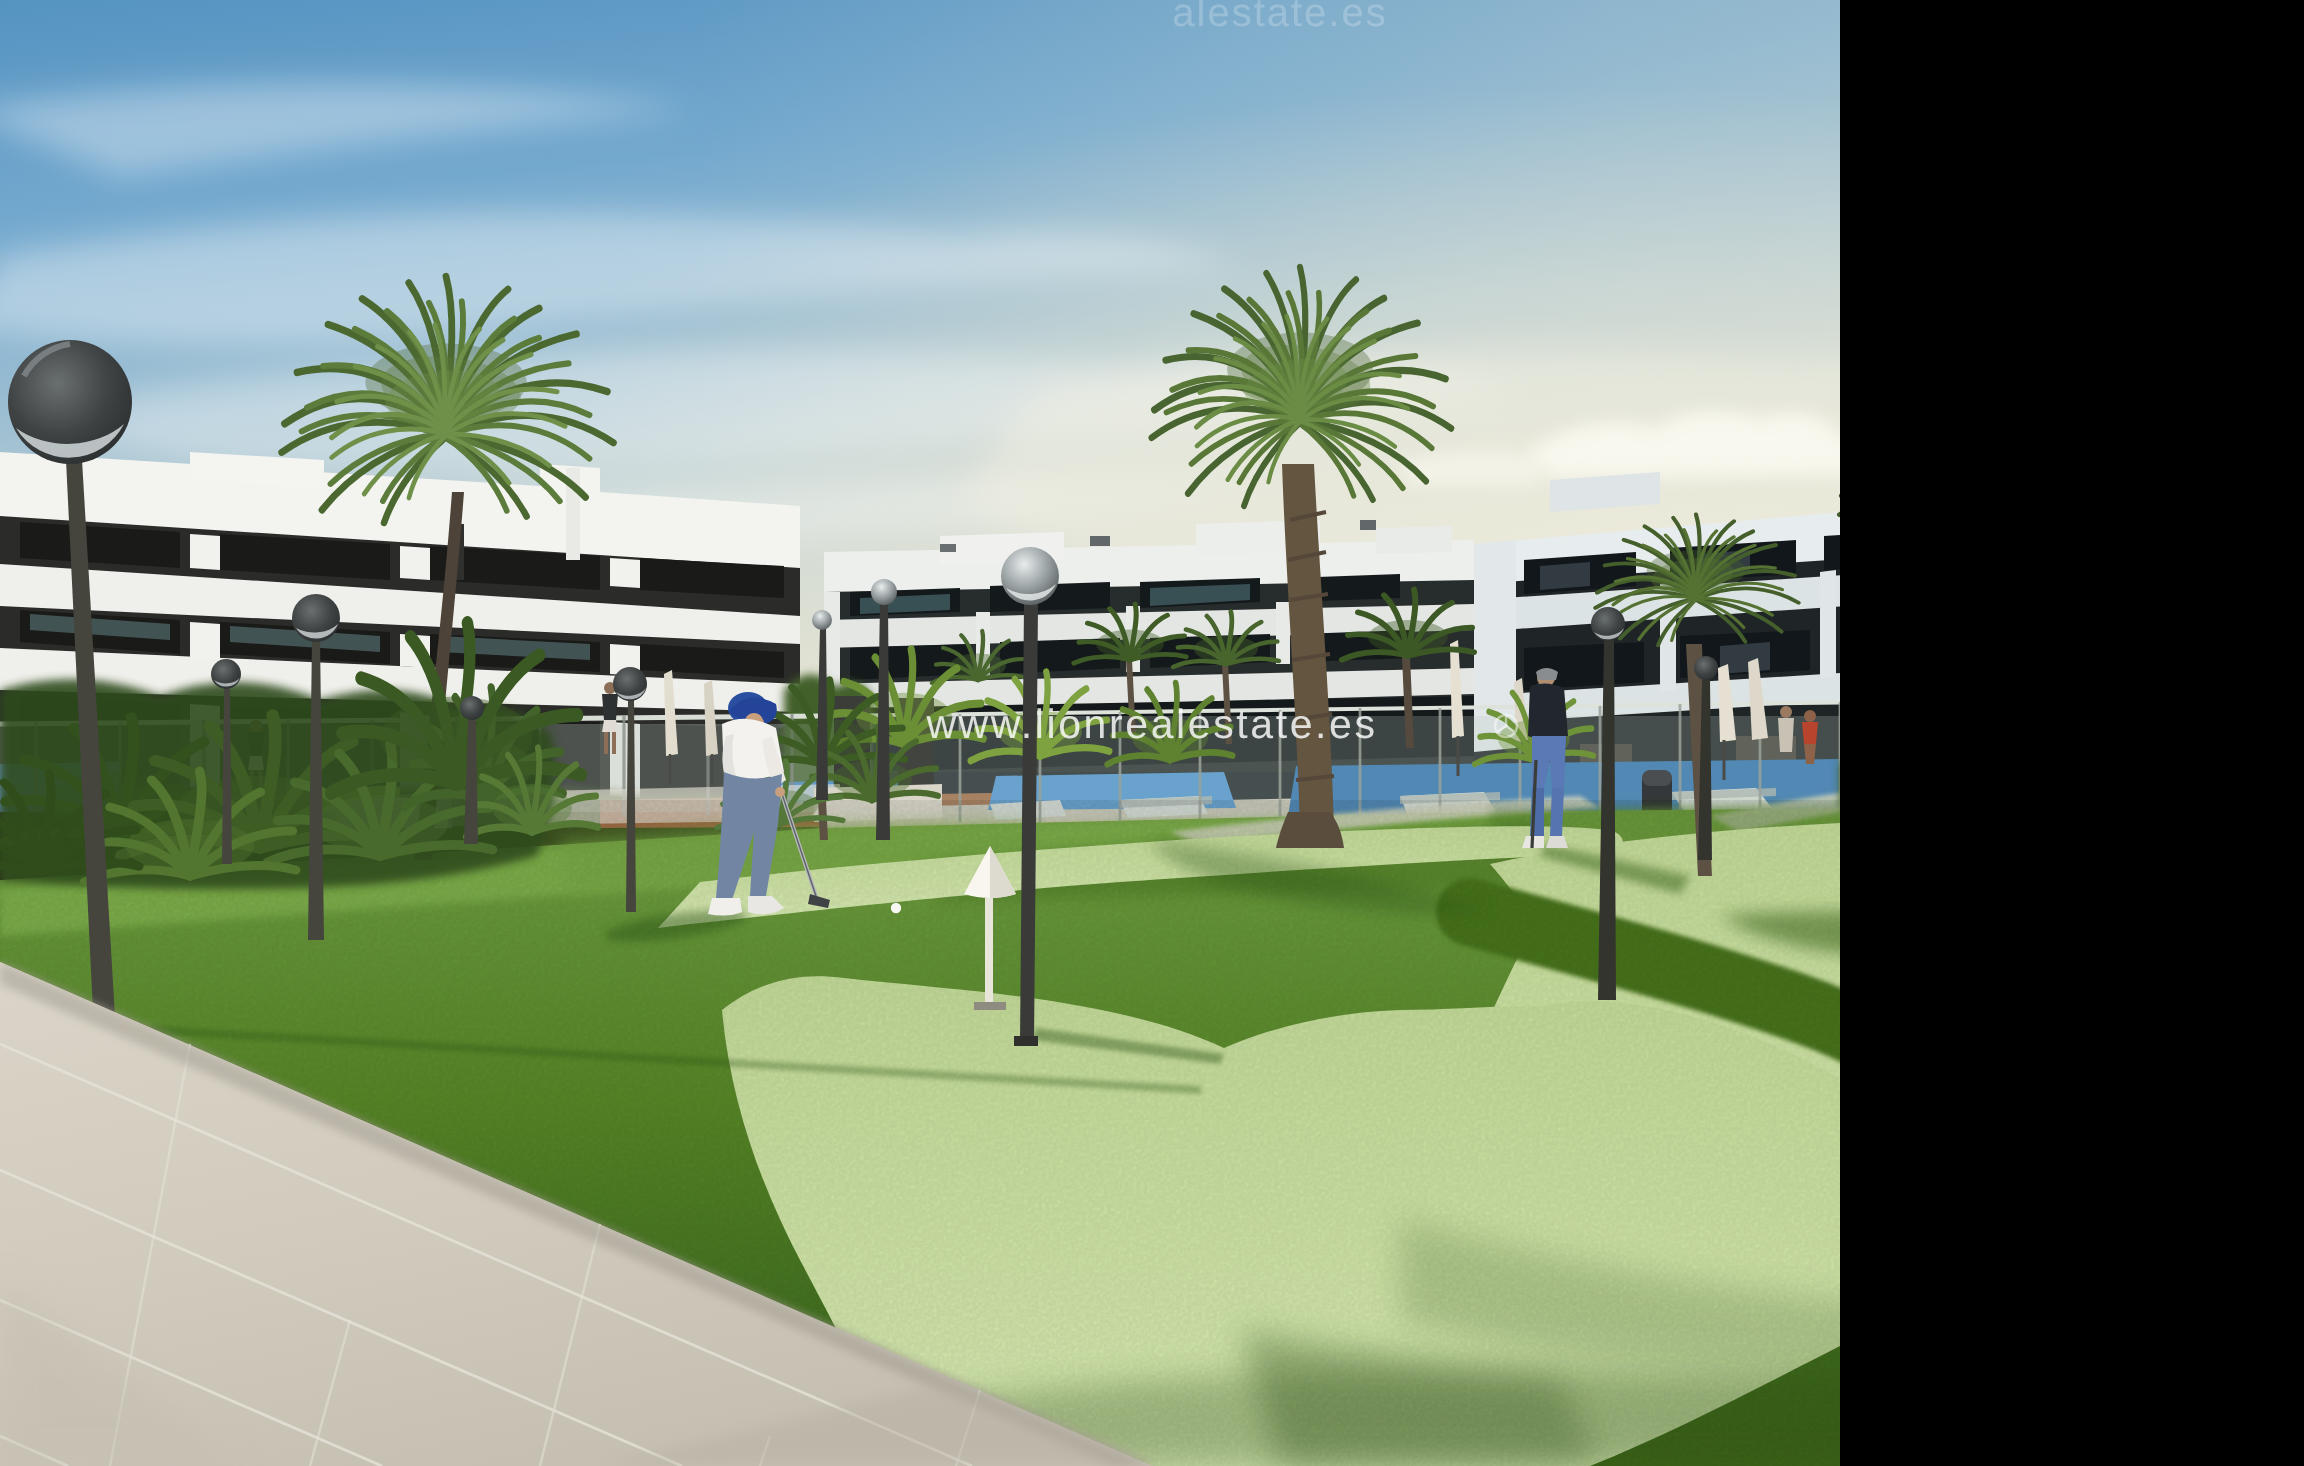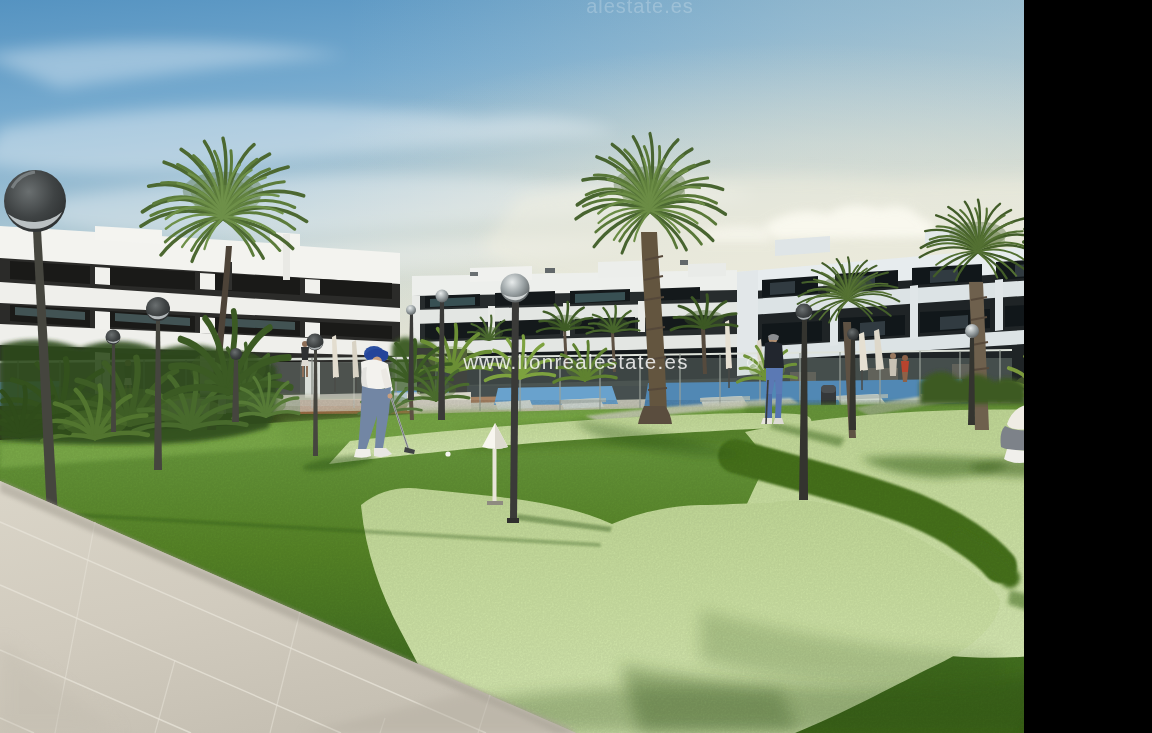--- a/index.html
+++ b/index.html
@@ -1,16 +1,16 @@
 <!DOCTYPE html>
 <html><head>
 <meta charset="utf-8">
 <style>
 html,body{margin:0;padding:0;background:#000;}
-#stage{width:1024px;height:733px;position:relative;overflow:hidden;font-family:"Liberation Sans",sans-serif;}
+#stage{width:920px;height:733px;position:relative;overflow:hidden;font-family:"Liberation Sans",sans-serif;}
 </style>
 </head>
 <body>
 <div id="stage">
 <svg width="1152" height="733" viewBox="0 0 1152 733" xmlns="http://www.w3.org/2000/svg">
 <defs>
 <linearGradient id="skyG" x1="0" y1="0" x2="0.25" y2="1">
 <stop offset="0" stop-color="#5593c1"></stop>
 <stop offset="0.22" stop-color="#74a9ce"></stop>
 <stop offset="0.42" stop-color="#9fc0d2"></stop>

